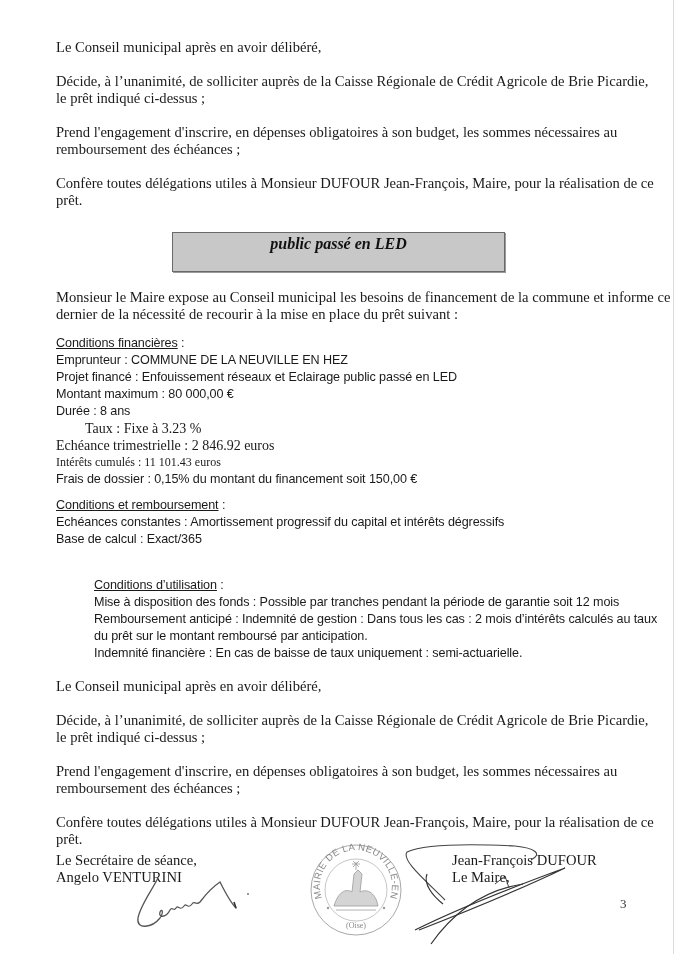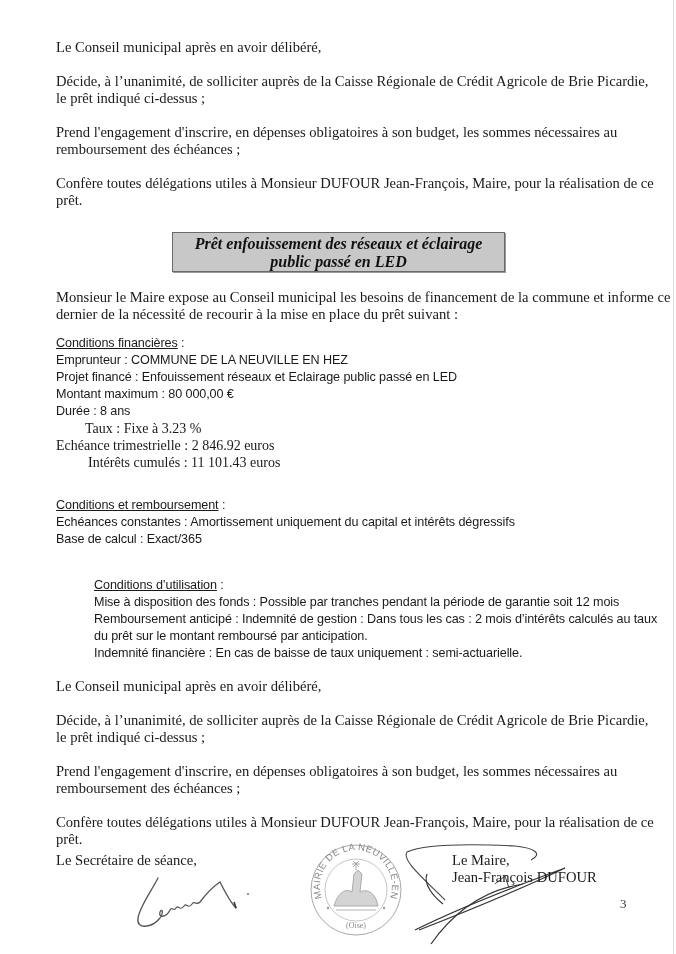--- a/index.html
+++ b/index.html
@@ -93,47 +93,47 @@
   <p class="para">le prêt indiqué ci-dessus ;</p>
   <div style="height:17px"></div>
   <p class="para">Prend l'engagement d'inscrire, en dépenses obligatoires à son budget, les sommes nécessaires au</p>
   <p class="para">remboursement des échéances ;</p>
   <div style="height:17px"></div>
   <p class="para">Confère toutes délégations utiles à Monsieur DUFOUR Jean-François, Maire, pour la réalisation de ce</p>
   <p class="para">prêt.</p>
 </div>
 
 <div class="title-box">
-  <div>Prêt enfouissement des réseaux et éclairage</div>
   <div>public passé en LED</div>
 </div>
 
 <div class="block serif" style="top:289px;">
   <p class="para">Monsieur le Maire expose au Conseil municipal les besoins de financement de la commune et informe ce</p>
   <p class="para">dernier de la nécessité de recourir à la mise en place du prêt suivant :</p>
 </div>
 
 <div class="block" style="top:335px;">
   <div class="line sans">
     <span class="u">Conditions financières</span><span> :</span>
   </div>
   <div class="line sans">Emprunteur : COMMUNE DE LA NEUVILLE EN HEZ</div>
   <div class="line sans">Projet financé : Enfouissement réseaux et Eclairage public passé en LED</div>
   <div class="line sans">Montant maximum : 80 000,00 €</div>
   <div class="line sans">Durée : 8 ans</div>
   <div class="line serif" style="font-size:14px;margin-left:29px;">Taux : Fixe à 3.23 %</div>
   <div class="line serif" style="font-size:14px;">Echéance trimestrielle : 2 846.92 euros</div>
-  <div class="line serif" style="font-size:14px;margin-left:32px;">Intérêts cumulés : 11 101.43 euros</div>
+  <div class="line serif" style="font-size:12px;">Intérêts cumulés : 11 101.43 euros</div>
+  <div class="line sans">Frais de dossier : 0,15% du montant du financement soit 150,00 €</div>
 </div>
 
 <div class="block" style="top:497px;">
   <div class="line sans">
     <span class="u">Conditions et remboursement</span><span> :</span>
   </div>
-  <div class="line sans">Echéances constantes : Amortissement uniquement du capital et intérêts dégressifs</div>
+  <div class="line sans">Echéances constantes : Amortissement progressif du capital et intérêts dégressifs</div>
   <div class="line sans">Base de calcul : Exact/365</div>
 </div>
 
 <div class="block" style="top:577px;margin-left:38px;">
   <div class="line sans">
     <span class="u">Conditions d’utilisation</span><span> :</span>
   </div>
   <div class="line sans">Mise à disposition des fonds : Possible par tranches pendant la période de garantie soit 12 mois</div>
   <div class="line sans">Remboursement anticipé : Indemnité de gestion : Dans tous les cas : 2 mois d’intérêts calculés au taux</div>
   <div class="line sans">du prêt sur le montant remboursé par anticipation.</div>
@@ -148,20 +148,21 @@
   <div style="height:17px"></div>
   <p class="para">Prend l'engagement d'inscrire, en dépenses obligatoires à son budget, les sommes nécessaires au</p>
   <p class="para">remboursement des échéances ;</p>
   <div style="height:17px"></div>
   <p class="para">Confère toutes délégations utiles à Monsieur DUFOUR Jean-François, Maire, pour la réalisation de ce</p>
   <p class="para">prêt.</p>
 </div>
 
 <div class="block serif" style="top:852px; width:200px;">
   <p class="para">Le Secrétaire de séance,</p>
+  <p class="para">Angelo VENTURINI</p>
 </div>
 
 <svg class="sig" style="left:130px; top:872px;" width="120" height="60" viewBox="0 0 120 60">
   <path d="M28 6 C22 18, 10 34, 8 46 C6 58, 22 56, 30 46 C34 40, 32 36, 30 40 C28 46, 36 46, 40 38 C42 34, 44 40, 46 36 C48 32, 50 40, 54 34 C56 30, 58 38, 62 32 C64 28, 66 34, 70 30 C76 22, 84 14, 90 10 C96 22, 100 30, 106 36" fill="none" stroke="#555" stroke-width="1.3" stroke-linecap="round"></path>
   <path d="M106 36 L104 30" fill="none" stroke="#333" stroke-width="1.6"></path>
   <circle cx="118" cy="22" r="0.9" fill="#666"></circle>
 </svg>
 
 <svg class="seal" viewBox="0 0 96 96">
   <defs>
@@ -182,17 +183,17 @@
 
 <svg class="sig" style="left:395px; top:840px;" width="210" height="110" viewBox="0 0 210 110">
   <path d="M50 60 C30 40, 6 20, 12 12 C30 4, 80 4, 120 6 C140 8, 148 14, 136 20" fill="none" stroke="#444" stroke-width="1.1"></path>
   <path d="M32 34 C28 44, 38 56, 48 64" fill="none" stroke="#333" stroke-width="1.2"></path>
   <path d="M20 90 C60 70, 110 50, 170 28 C120 52, 70 72, 24 90" fill="none" stroke="#333" stroke-width="1.2"></path>
   <path d="M36 104 C60 70, 90 50, 128 44" fill="none" stroke="#333" stroke-width="1.2"></path>
   <path d="M100 44 L110 36 L114 48" fill="none" stroke="#444" stroke-width="1"></path>
 </svg>
 
 <div class="block serif" style="left:452px; top:852px; width:180px;">
+  <p class="para">Jean-François DUFOUR</p>
   <p class="para">Le Maire,</p>
-  <p class="para">Jean-François DUFOUR</p>
 </div>
 
 <div class="page-number">3</div>
 
 </body></html>

